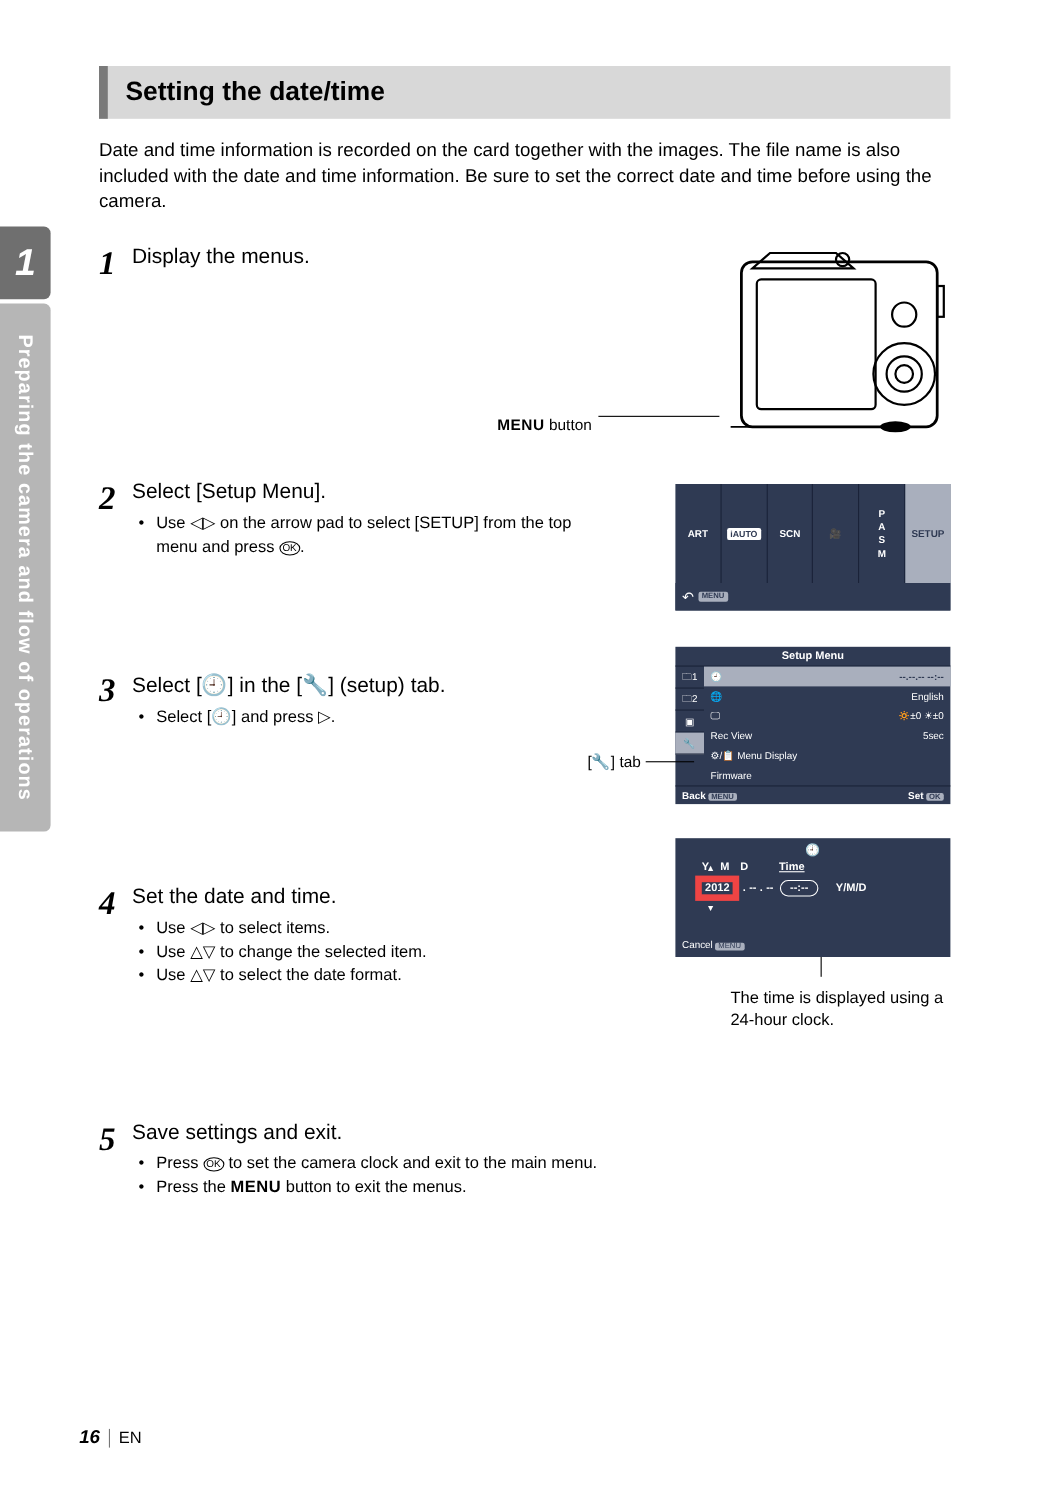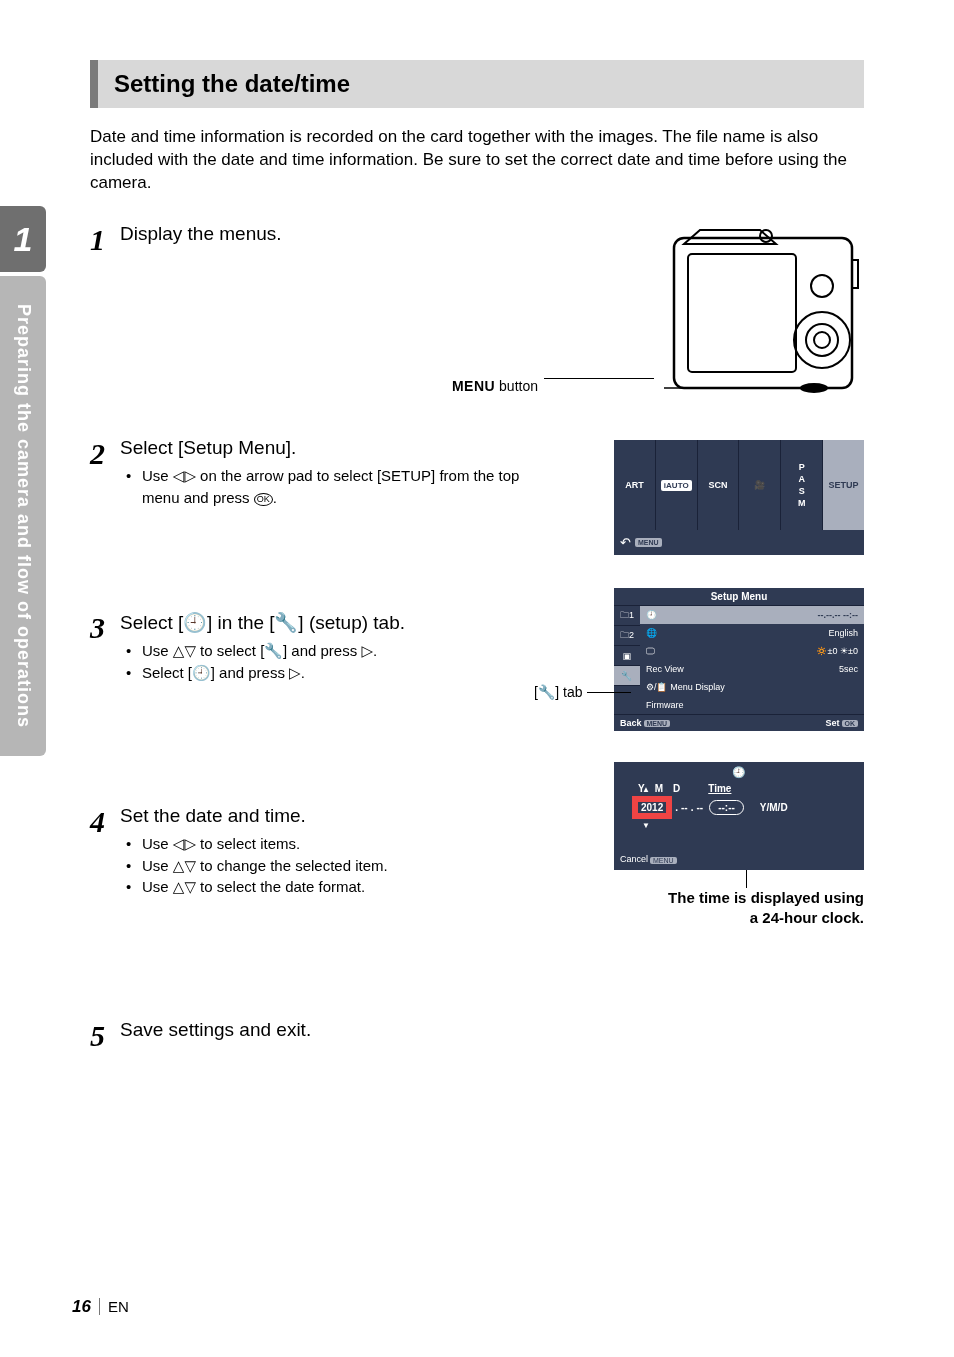--- a/index.html
+++ b/index.html
@@ -68,21 +68,21 @@
   .dt-ss .title { text-align:center; padding:4px 0; font-size:11px; }
   .dt-ss .labels { display:flex; gap:10px; padding:0 24px; font-size:10px; font-weight:bold; justify-content:flex-start;}
   .dt-ss .labels span:nth-child(4){ margin-left:18px; text-decoration:underline;}
   .dt-ss .fields { display:flex; align-items:center; gap:0; padding:2px 18px 6px; font-size:10px; font-weight:bold; position:relative;}
   .dt-ss .yr { border:6px solid #ef4444; padding:0 3px; }
   .dt-ss .dots { padding:0 3px; }
   .dt-ss .time-oval { border:1.5px solid #fff; border-radius:12px; padding:1px 8px; margin-left:6px; position:relative;}
   .dt-ss .fmt { margin-left:16px; }
   .dt-ss .footer { padding:3px 6px 4px; font-size:9px; font-weight:normal; display:flex; align-items:flex-end; gap:2px;}
   .dt-ss .footer .chip { background:#a9afbd; color:#2f3a53; padding:0 3px; border-radius:2px; font-size:7px;}
-  .dt-caption { text-align:right; font-size:15px; padding-left:50px; line-height:1.3;font-weight:bold;}
+  .dt-caption { text-align:left; font-size:15px; margin-top:10px; padding-left:50px; line-height:1.3;}
   .dt-leader { width:1px; height:18px; background:#000; margin:0 auto 0 132px; }
 
   
   .pagefoot { position:absolute; left:72px; bottom:40px; font-size:15px; }
   .pagefoot .pn { font-weight:bold; font-style:italic; font-size:17px; margin-right:6px;}
   .pagefoot .divider { border-left:1px solid #777; padding-left:8px; margin-left:2px;}
 
   
   .step-1 { min-height: 190px; }
   .step-2 { min-height: 150px; }
@@ -173,23 +173,20 @@
   </div>
 
   <div class="step step-3">
     <div class="step-num">3</div>
     <div class="step-body">
       <div class="step-title">
         <span>Select [</span><span class="glyph">🕘</span><span>] in the [</span><span class="glyph">🔧</span><span>] (setup) tab.</span>
       </div>
       <ul>
         <li>
-          <span>Use </span><span class="glyph">△</span><span class="glyph">▽</span><span> to select [</span><span class="glyph">🔧</span><span>] and press </span><span class="glyph">▷</span><span>.</span>
-        </li>
-        <li>
           <span>Select [</span><span class="glyph">🕘</span><span>] and press </span><span class="glyph">▷</span><span>.</span>
         </li>
       </ul>
     </div>
   </div>
 
   <div class="setupmenu-wrap">
     <div class="setup-tab-label">
       <span><span>[</span><span class="glyph">🔧</span><span>] tab</span></span>
       <div class="line"></div>
@@ -283,20 +280,28 @@
       </div>
     </div>
     <div class="dt-leader"></div>
     <div class="dt-caption">The time is displayed using a 24-hour clock.</div>
   </div>
 
   <div class="step step-5">
     <div class="step-num">5</div>
     <div class="step-body">
       <div class="step-title">Save settings and exit.</div>
+      <ul>
+        <li>
+          <span>Press </span><span class="ok-btn">OK</span><span> to set the camera clock and exit to the main menu.</span>
+        </li>
+        <li>
+          <span>Press the </span><span class="menu-word">MENU</span><span> button to exit the menus.</span>
+        </li>
+      </ul>
     </div>
   </div>
 
   <div class="pagefoot">
     <span class="pn">16</span><span class="divider">EN</span>
   </div>
 
 </div>
 
 </body></html>

